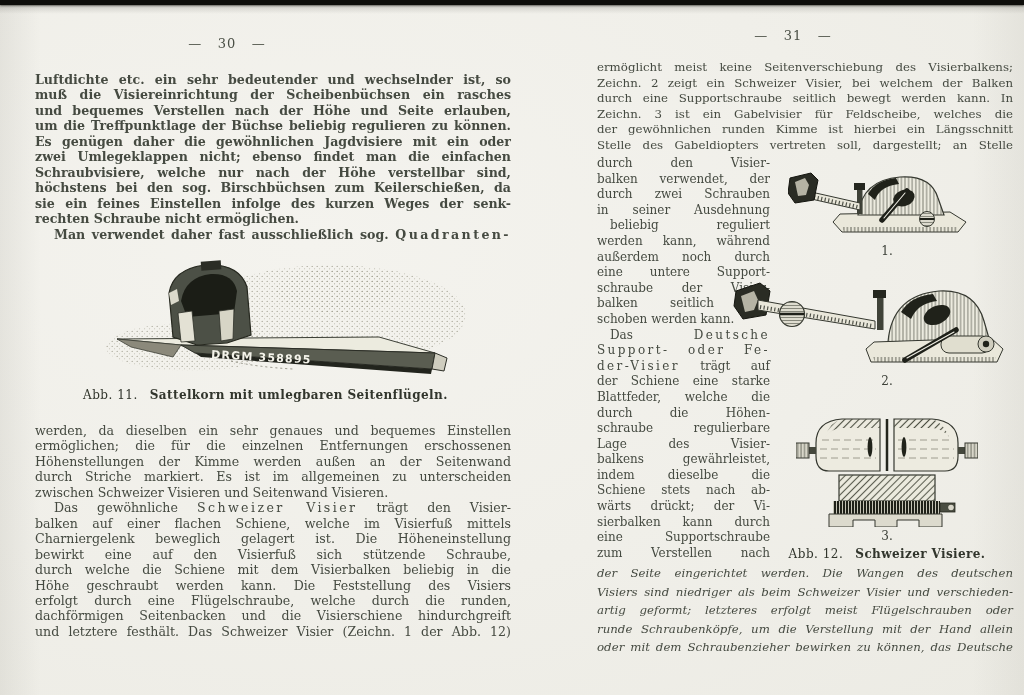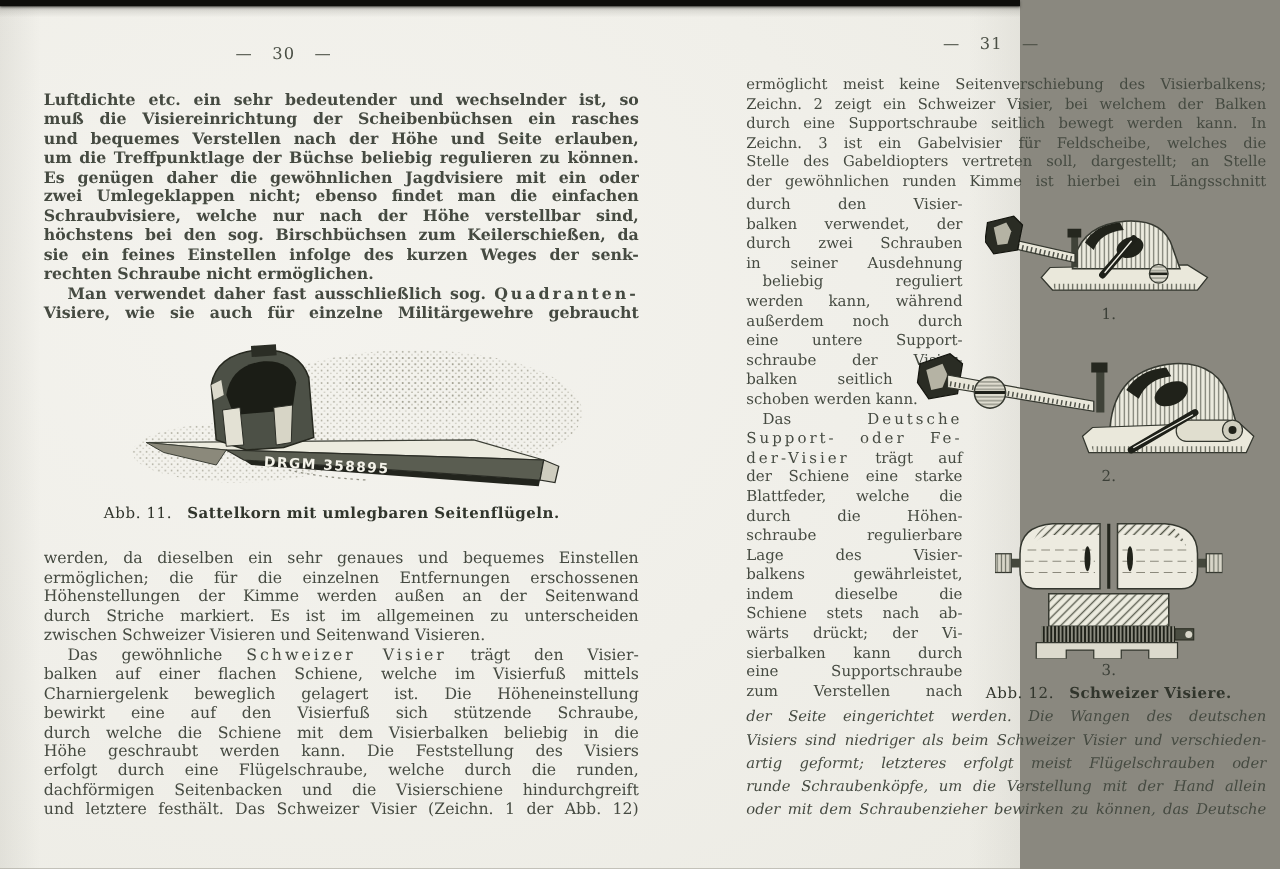--- a/index.html
+++ b/index.html
@@ -1,18 +1,18 @@
 <!DOCTYPE html>
 <html lang="de"><head>
 <meta charset="utf-8">
 <style>
   html,body{margin:0;padding:0;}
   body{width:1024px;height:695px;overflow:hidden;background:#8a887f;}
   .scan{
-    position:relative;width:816px;height:695px;
+    position:relative;width:1024px;height:695px;
     background:
       linear-gradient(180deg, rgba(60,60,52,.30) 0%, rgba(60,60,52,0) 2%),
       linear-gradient(90deg, rgba(110,108,96,.10) 0%, rgba(110,108,96,0) 4%, rgba(110,108,96,0) 95%, rgba(110,108,96,.08) 100%),
       radial-gradient(ellipse at 30% 35%, #f4f3ee 0%, #f0efe9 55%, #ecebe4 100%);
     font-family:"DejaVu Serif", serif;
     color:#454a41;
   }
   .topbar{position:absolute;top:0;left:0;width:100%;height:5px;background:#0e0e0b;box-shadow:0 1px 2px rgba(20,20,15,.55);}
   .page{position:absolute;}
   .pleft{left:35px;top:30px;width:476px;}
@@ -63,21 +63,20 @@
         <div class="tl"><span>muß die Visiereinrichtung der Scheibenbüchsen ein rasches</span></div>
         <div class="tl"><span>und bequemes Verstellen nach der Höhe und Seite erlauben,</span></div>
         <div class="tl"><span>um die Treffpunktlage der Büchse beliebig regulieren zu können.</span></div>
         <div class="tl"><span>Es genügen daher die gewöhnlichen Jagdvisiere mit ein oder</span></div>
         <div class="tl"><span>zwei Umlegeklappen nicht; ebenso findet man die einfachen</span></div>
         <div class="tl"><span>Schraubvisiere, welche nur nach der Höhe verstellbar sind,</span></div>
         <div class="tl"><span>höchstens bei den sog. Birschbüchsen zum Keilerschießen, da</span></div>
         <div class="tl"><span>sie ein feines Einstellen infolge des kurzen Weges der senk-</span></div>
         <div class="tl end"><span>rechten Schraube nicht ermöglichen.</span></div>
         <div class="tl ind"><span>Man verwendet daher fast ausschließlich sog. </span><span class="sperr">Quadranten-</span><span></span></div>
-        <div class="tl"><span>Visiere, wie sie auch für einzelne Militärgewehre gebraucht</span></div>
       </div>
 
     <figure class="fig11">
       <svg width="398" height="124" viewBox="0 0 398 124">
         <defs>
           <pattern id="a11d" width="5" height="5" patternUnits="userSpaceOnUse">
             <circle cx="1.2" cy="1.4" r="0.7" fill="#92907f"></circle>
             <circle cx="3.6" cy="3.8" r="0.55" fill="#a3a191"></circle>
           </pattern>
         </defs>
@@ -124,22 +123,22 @@
   </section>
 
   <section class="page pright">
     <div class="pageno">—   31   —</div>
 
     <div class="txt intro">
         <div class="tl"><span>ermöglicht meist keine Seitenverschiebung des Visierbalkens;</span></div>
         <div class="tl"><span>Zeichn. 2 zeigt ein Schweizer Visier, bei welchem der Balken</span></div>
         <div class="tl"><span>durch eine Supportschraube seitlich bewegt werden kann. In</span></div>
         <div class="tl"><span>Zeichn. 3 ist ein Gabelvisier für Feldscheibe, welches die</span></div>
+        <div class="tl"><span>der gewöhnlichen runden Kimme ist hierbei ein Längsschnitt</span></div>
         <div class="tl"><span>Stelle des Gabeldiopters vertreten soll, dargestellt; an Stelle</span></div>
-        <div class="tl"><span>der gewöhnlichen runden Kimme ist hierbei ein Längsschnitt</span></div>
       </div>
 
     <div class="cols">
       <div class="txt ncol">
           <div class="tl"><span>durch den Visier-</span></div>
           <div class="tl"><span>balken verwendet, der</span></div>
           <div class="tl"><span>durch zwei Schrauben</span></div>
           <div class="tl"><span>in seiner Ausdehnung</span></div>
           <div class="tl ind"><span>beliebig reguliert</span></div>
           <div class="tl"><span>werden kann, während</span></div>

